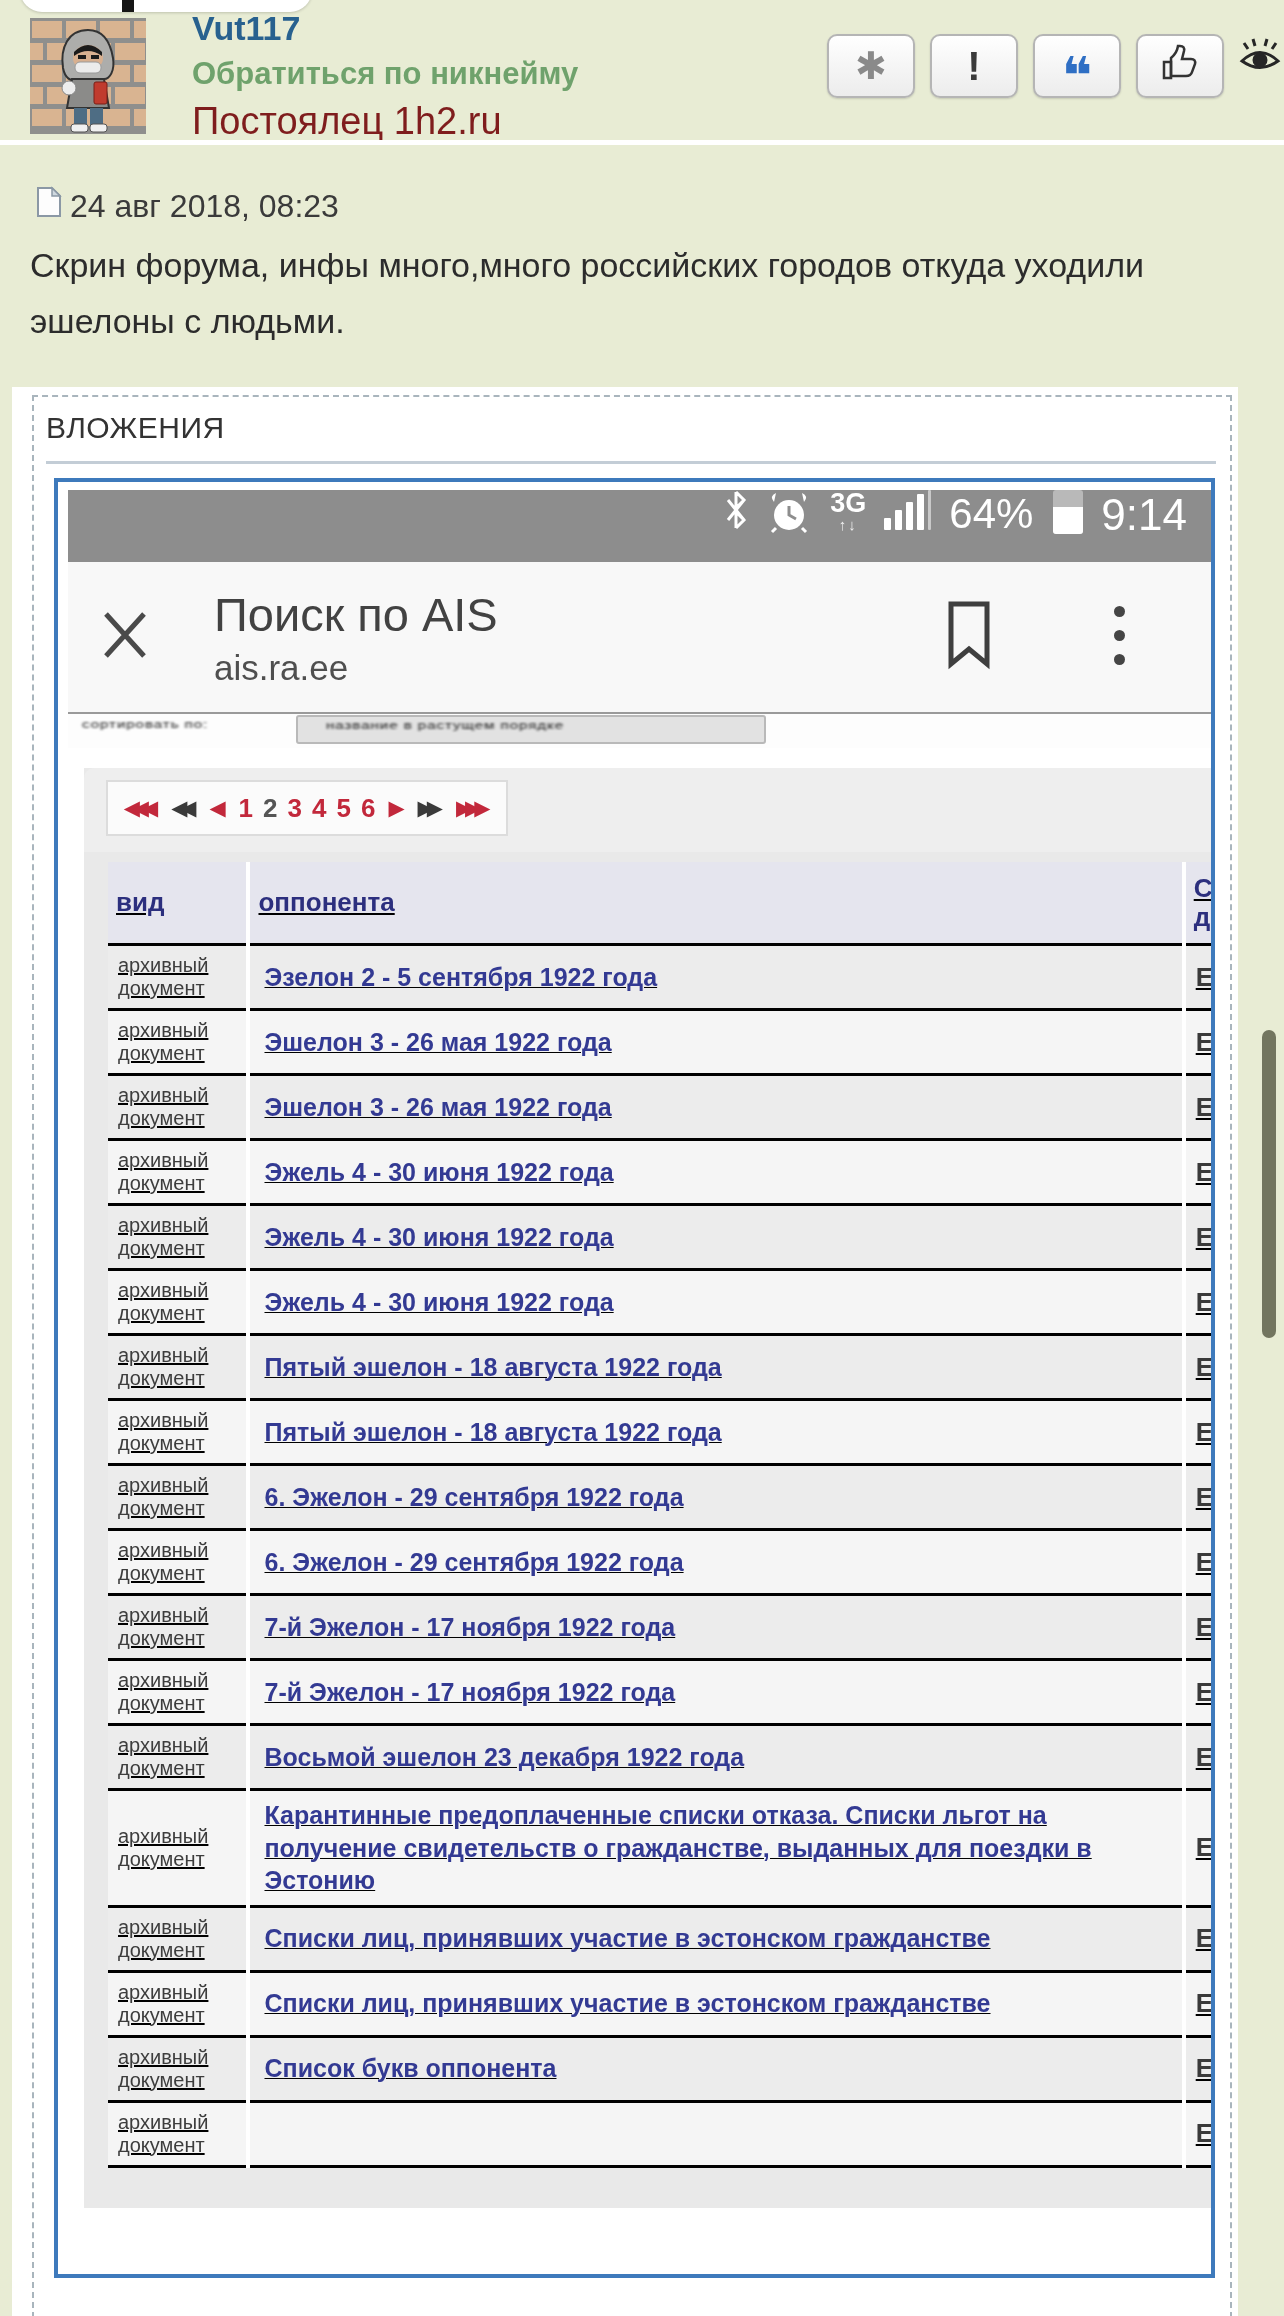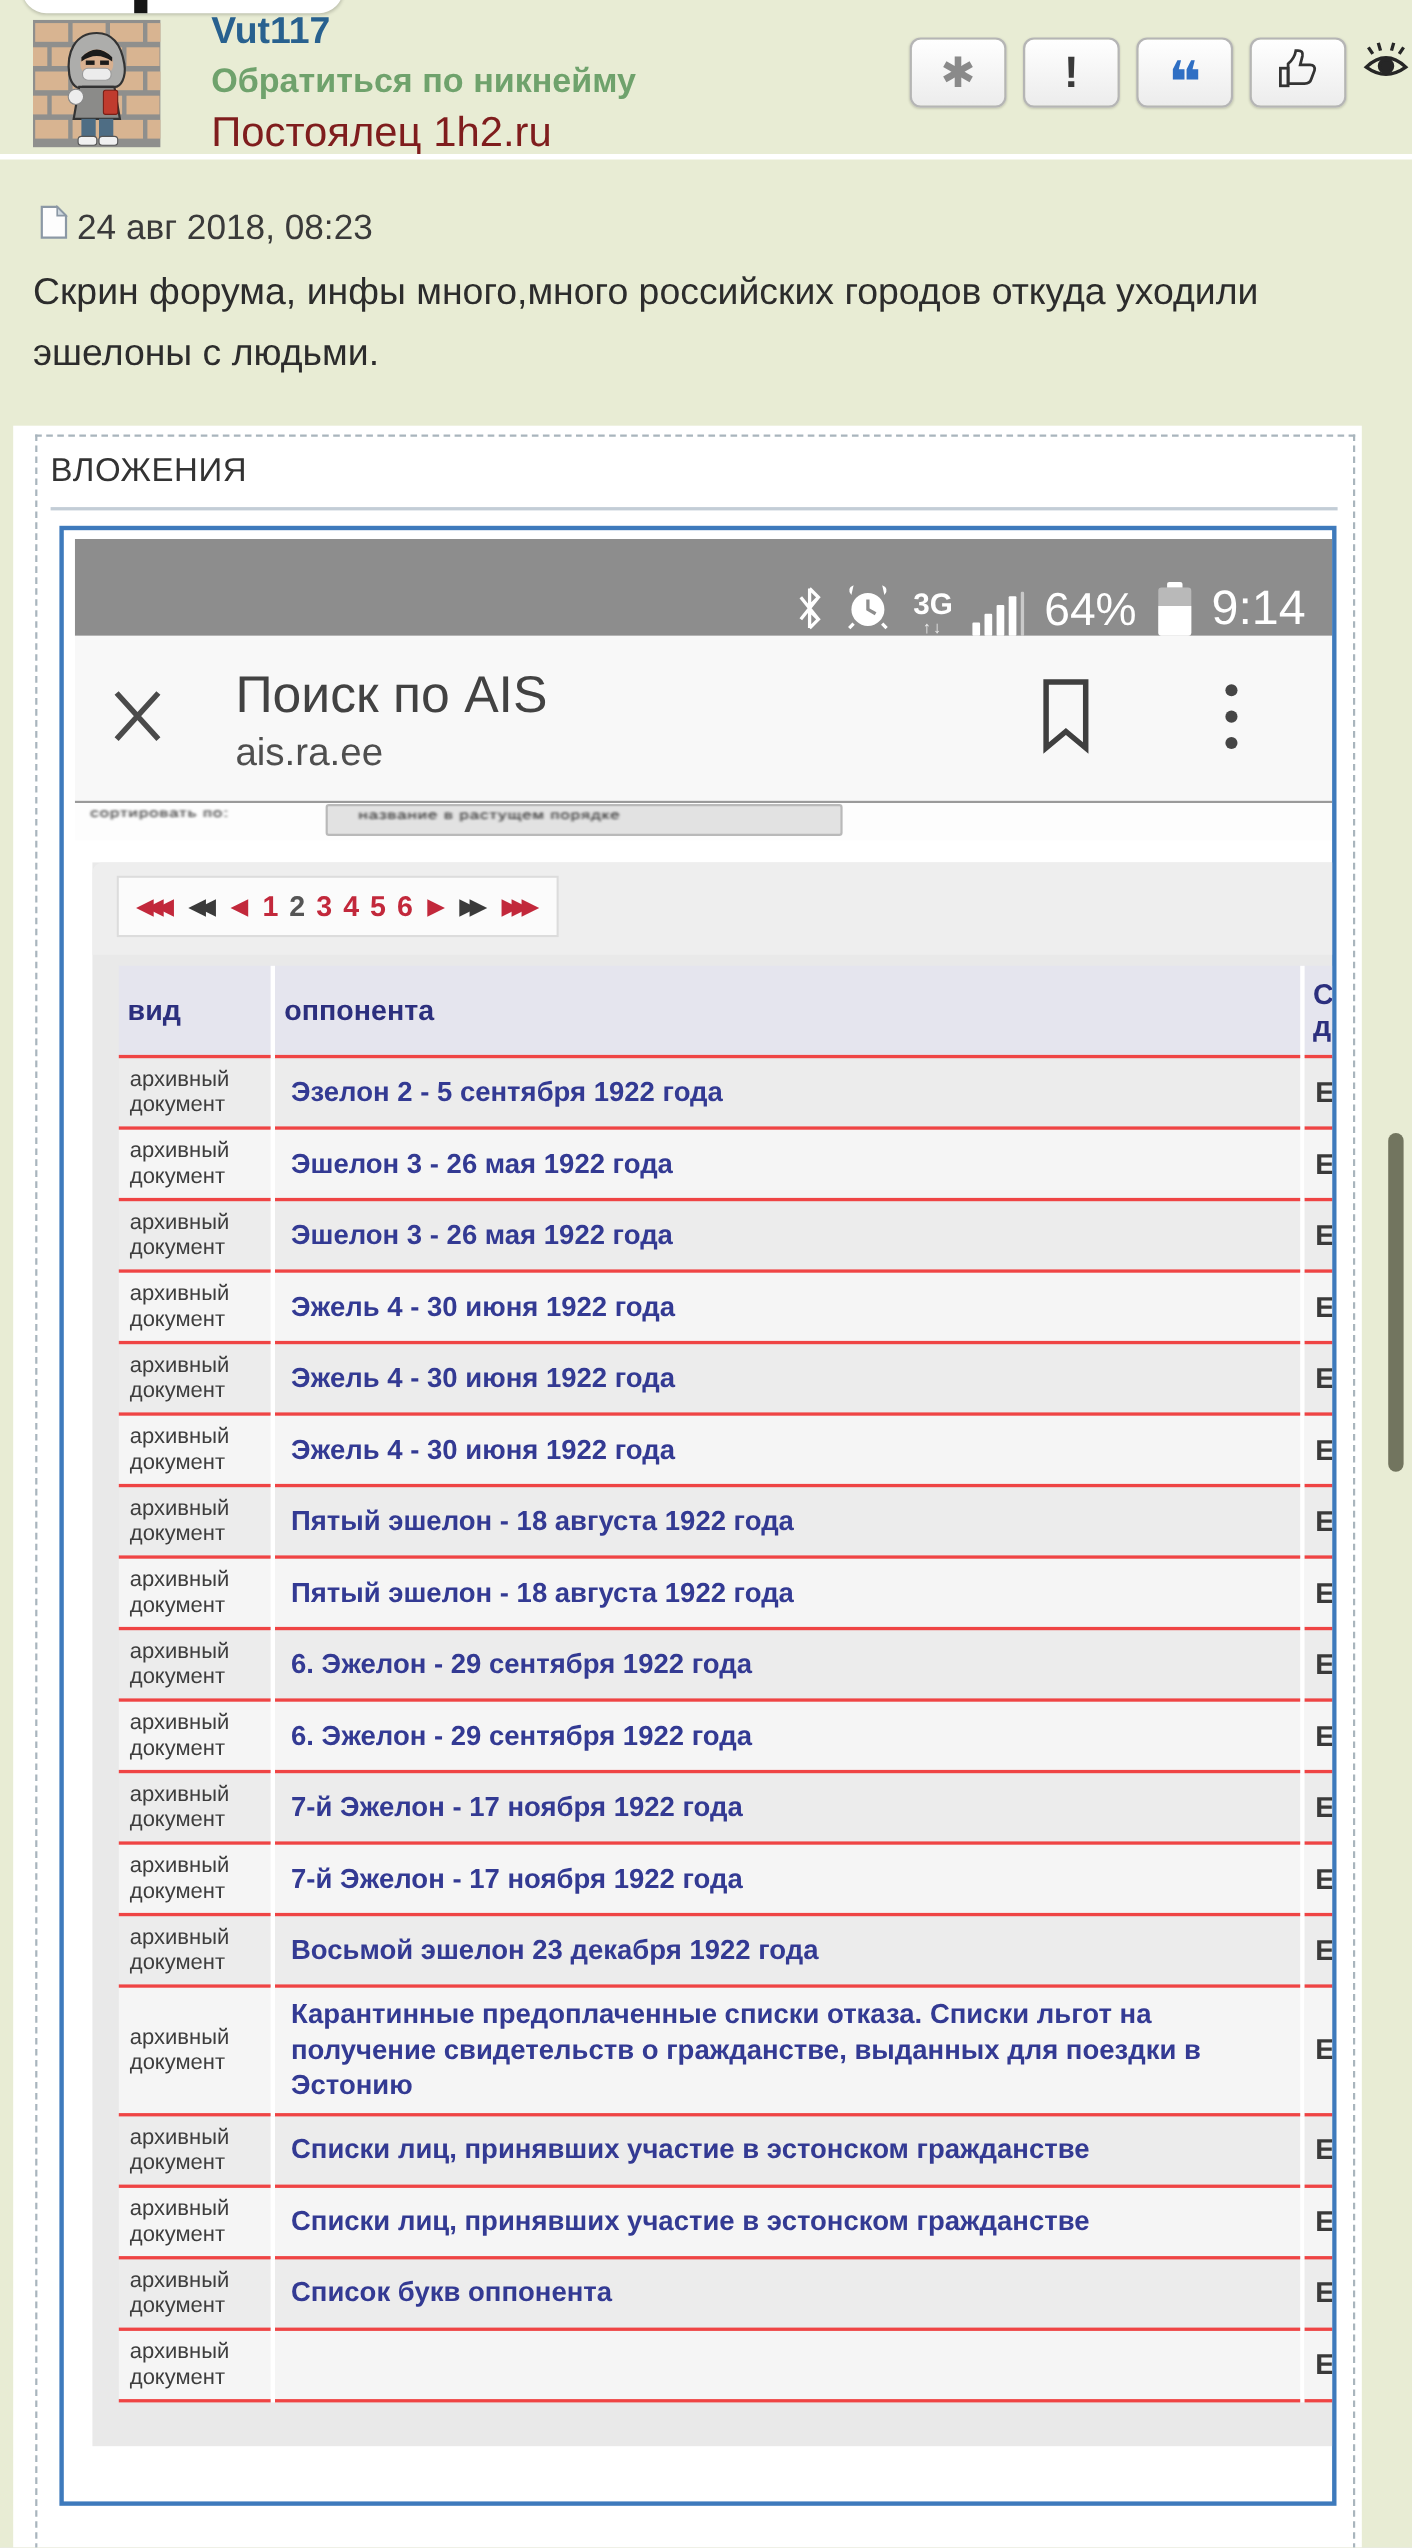--- a/index.html
+++ b/index.html
@@ -32,21 +32,21 @@
   .attach-wrap{position:absolute;left:12px;top:387px;width:1226px;height:1929px;background:#fff;box-sizing:border-box;}
   .attach-dash{position:absolute;left:20px;right:6px;top:8px;bottom:-12px;border:2px dashed #a9b5bd;
                padding:14px 0 0 12px;box-sizing:border-box;}
   .attach-label{font-size:30px;color:#333;letter-spacing:.5px;}
   .attach-hr{height:3px;background:#c3cdd6;margin:16px 14px 0 0;}
   .shot{margin-top:14px;margin-left:8px;width:1161px;height:1800px;border:4px solid #3e7abc;
         background:#fff;box-sizing:border-box;overflow:hidden;padding:8px 0 0 10px;}
   .shot-inner{width:1143px;overflow:hidden;}
 
   
-  .statusbar{height:88px;background:#8d8d8d;display:flex;justify-content:flex-end;align-items:flex-end;
+  .statusbar{height:72px;background:#8d8d8d;display:flex;justify-content:flex-end;align-items:flex-start;
              gap:18px;padding-right:24px;color:#fff;}
   .net3g{display:flex;flex-direction:column;align-items:center;line-height:1;}
   .net3g .g{font-size:27px;font-weight:bold;}
   .net3g .arr{font-size:15px;opacity:.85;letter-spacing:2px;}
   .sig{display:flex;align-items:flex-end;gap:4px;height:40px;}
   .sig i{display:block;width:7px;background:#fff;border-radius:1px;}
   .sig .s1{height:12px}.sig .s2{height:20px}.sig .s3{height:28px}.sig .s4{height:36px}
   .sig .s5{height:40px;width:3px;background:#c9c9c9;}
   .pct{font-size:42px;}
   .batt{width:30px;height:44px;background:#b9b9b9;border-radius:3px;position:relative;margin-left:2px;}
@@ -84,21 +84,21 @@
   .red{color:#c2283b;} .dk{color:#3a3a3a;}
   .pnum{font-size:26px;font-weight:bold;color:#c2283b;}
   .pnum.cur{color:#555;}
 
   
   table.res{border-collapse:collapse;margin-top:10px;margin-left:24px;width:1160px;table-layout:fixed;}
   table.res td,table.res th{vertical-align:middle;box-sizing:border-box;}
   th.h-kind,td.c-kind{width:140px;border-right:4px solid #fff;}
   th.h-title,td.c-title{width:932px;border-right:4px solid #fff;}
   th.h-ref,td.c-ref{width:84px;}
-  tr{border-bottom:3px solid #ef4444;}
+  tr{border-bottom:3px solid #000000;text-decoration:underline;}
   thead th{background:#e5e5ee;color:#2c2f7e;font-size:26px;font-weight:bold;text-align:left;
            padding:12px 8px;line-height:1.1;}
   tbody tr:nth-child(odd) td{background:#ececec;}
   tbody tr:nth-child(even) td{background:#f5f5f5;}
   td.c-kind{font-size:20px;color:#3d3d3d;line-height:1.15;padding:8px 10px;}
   td.c-title{padding:8px 14px;}
   td.c-title a{font-size:25px;font-weight:bold;color:#333a93;text-decoration:none;line-height:1.3;}
   td.c-ref{font-size:26px;color:#3a3a3a;font-weight:600;padding-left:10px;overflow:hidden;white-space:nowrap;}
 
   .scrollthumb{position:absolute;left:1262px;top:1030px;width:14px;height:308px;background:#72755f;border-radius:7px;}

